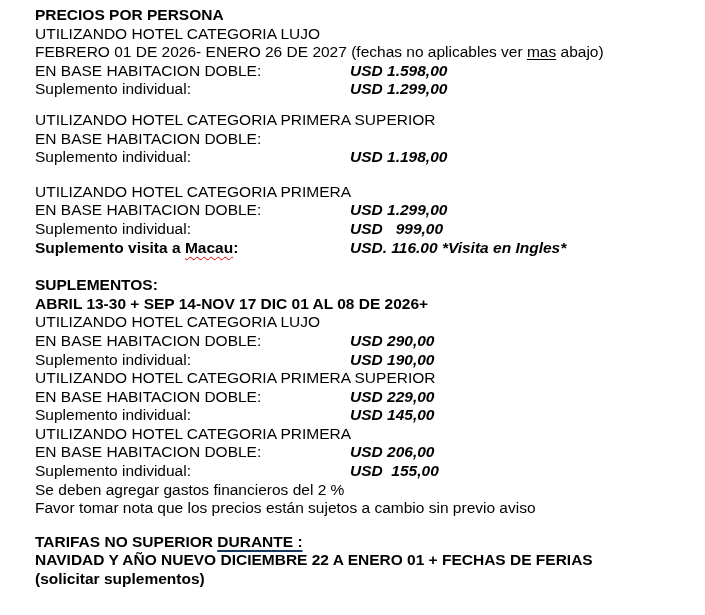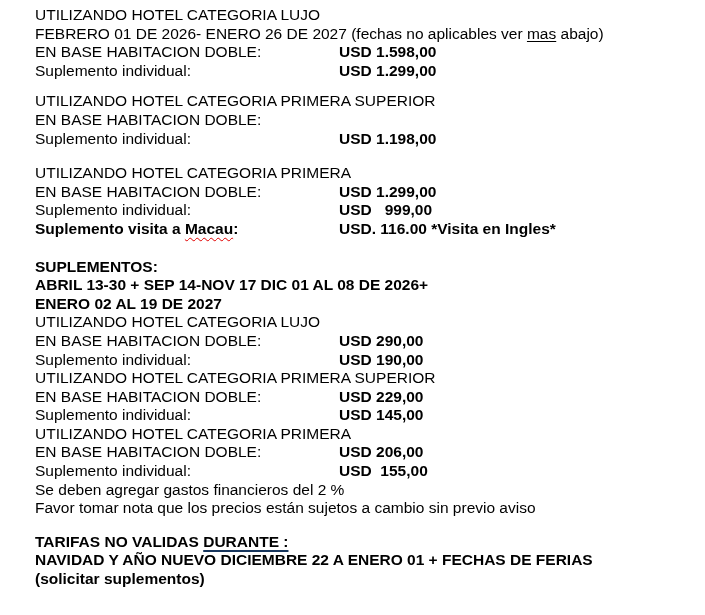--- a/index.html
+++ b/index.html
@@ -20,24 +20,25 @@
     width: 660px;
   }
   .line {
     position: relative;
     white-space: pre-wrap;
     min-height: 18.6px;
   }
   .b { font-weight: bold; }
   .price {
     position: absolute;
-    left: 304px; 
+    left: 315px; 
     top: 0;
     font-weight: bold;
     white-space: pre;
+    font-style: italic;
   }
   .gap-1 { height: 12px; }
   .gap-2 { height: 16px; }
   .gap-3 { height: 19px; }
   .gap-4 { height: 15px; }
   .u-blue {
     text-decoration-line: underline;
     text-decoration-style: solid;
     text-decoration-color: #2e5aa8;
     text-decoration-thickness: 2px;
@@ -59,20 +60,21 @@
     text-decoration-thickness: 1px;
     text-underline-offset: 3px;
     text-align: right;
   }
 </style>
 </head>
 <body>
 
 <div class="page">
 
+  <div class="line b">PRECIOS POR PERSONA</div>
   <div class="line">UTILIZANDO HOTEL CATEGORIA LUJO</div>
   <div class="line"><span>FEBRERO 01 DE 2026- ENERO 26 DE 2027 (fechas no aplicables ver </span><span class="u-blue">mas</span><span> abajo)</span></div>
   <div class="line"><span>EN BASE HABITACION DOBLE:</span><span class="price">USD 1.598,00</span></div>
   <div class="line"><span>Suplemento individual:</span><span class="price">USD 1.299,00</span></div>
 
   <div class="gap-1"></div>
 
   <div class="line">UTILIZANDO HOTEL CATEGORIA PRIMERA SUPERIOR</div>
   <div class="line"><span>EN BASE HABITACION DOBLE:</span></div>
   <div class="line"><span>Suplemento individual:</span><span class="price">USD 1.198,00</span></div>
@@ -81,36 +83,35 @@
 
   <div class="line">UTILIZANDO HOTEL CATEGORIA PRIMERA</div>
   <div class="line"><span>EN BASE HABITACION DOBLE:</span><span class="price">USD 1.299,00</span></div>
   <div class="line"><span>Suplemento individual:</span><span class="price">USD   999,00</span></div>
   <div class="line b"><span>Suplemento visita a </span><span class="wavy-red">Macau</span><span>:</span><span class="price">USD. 116.00 *Visita en Ingles*</span></div>
 
   <div class="gap-3"></div>
 
   <div class="line b">SUPLEMENTOS:</div>
   <div class="line b">ABRIL 13-30 + SEP 14-NOV 17 DIC 01 AL 08 DE 2026+</div>
-  <div class="line b">ENERO 02 AL 19 DE 2027</div>
 
   <div class="line">UTILIZANDO HOTEL CATEGORIA LUJO</div>
   <div class="line"><span>EN BASE HABITACION DOBLE:</span><span class="price">USD 290,00</span></div>
   <div class="line"><span>Suplemento individual:</span><span class="price">USD 190,00</span></div>
 
   <div class="line">UTILIZANDO HOTEL CATEGORIA PRIMERA SUPERIOR</div>
   <div class="line"><span>EN BASE HABITACION DOBLE:</span><span class="price">USD 229,00</span></div>
   <div class="line"><span>Suplemento individual:</span><span class="price">USD 145,00</span></div>
 
   <div class="line">UTILIZANDO HOTEL CATEGORIA PRIMERA</div>
   <div class="line"><span>EN BASE HABITACION DOBLE:</span><span class="price">USD 206,00</span></div>
   <div class="line"><span>Suplemento individual:</span><span class="price">USD  155,00</span></div>
 
   <div class="line">Se deben agregar gastos financieros del 2 %</div>
   <div class="line">Favor tomar nota que los precios están sujetos a cambio sin previo aviso</div>
 
   <div class="gap-4"></div>
 
-  <div class="line b"><span>TARIFAS NO VALIDAS </span><span class="u-navy">DURANTE :</span></div>
+  <div class="line b"><span>TARIFAS NO SUPERIOR </span><span class="u-navy">DURANTE :</span></div>
   <div class="line b">NAVIDAD Y AÑO NUEVO DICIEMBRE 22 A ENERO 01 + FECHAS DE FERIAS</div>
   <div class="line b">(solicitar suplementos)</div>
 
 </div>
 
 </body></html>

